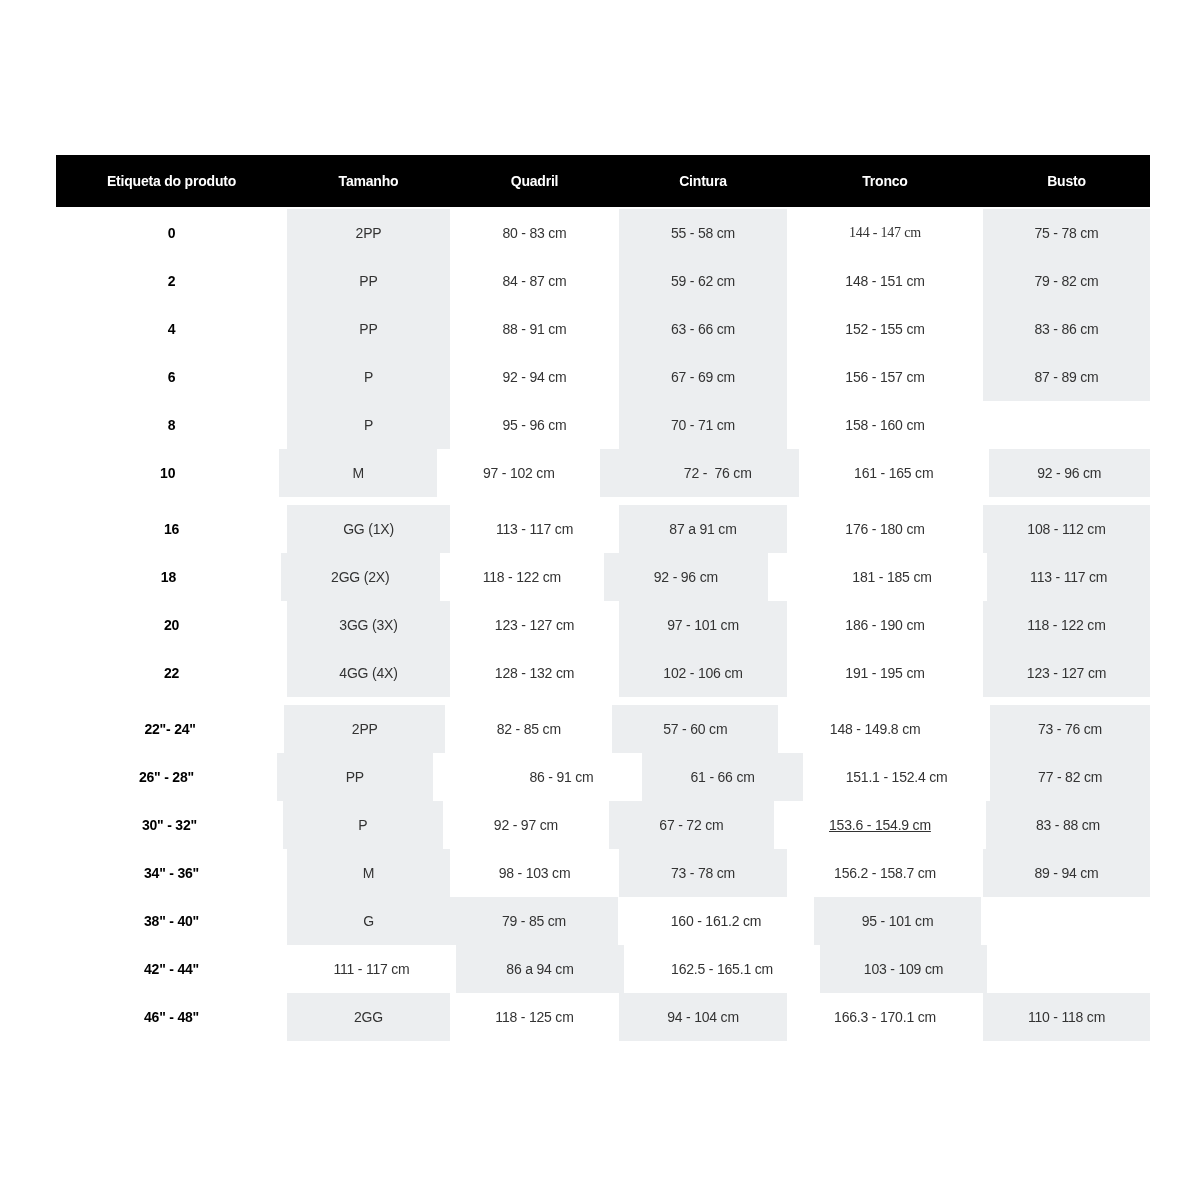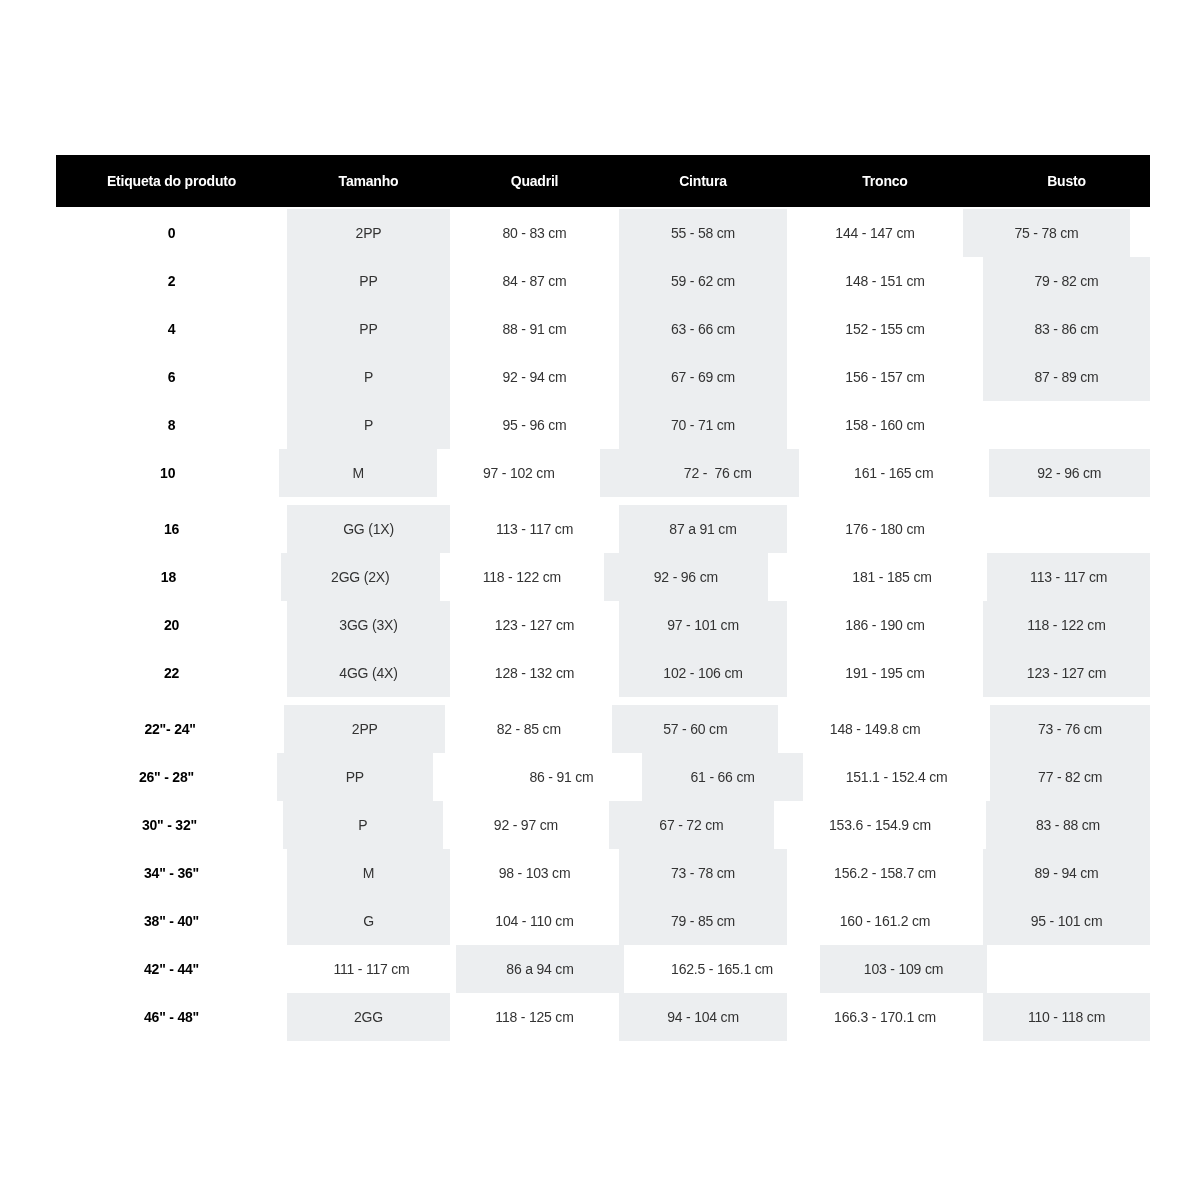--- a/index.html
+++ b/index.html
@@ -81,21 +81,21 @@
         <div class="header-cell" style="width: 196px;">Tronco</div>
         <div class="header-cell" style="width: 167px;">Busto</div>
       </div>
     <div class="sections" id="sections">
         <div class="section">
           <div class="row">
             <div class="cell row-label" style="width: 231px;">0</div>
             <div class="cell shaded" style="width: 163px;">2PP</div>
             <div class="cell" style="width: 169px;">80 - 83 cm</div>
             <div class="cell shaded" style="width: 168px;">55 - 58 cm</div>
-            <div class="cell" style="width: 176px;">144 - 147 cm</div>
+            <div class="cell" style="width: 196px; font-family: Liberation Serif, serif;">144 - 147 cm</div>
             <div class="cell shaded" style="width: 167px;">75 - 78 cm</div>
           </div>
           <div class="row">
             <div class="cell row-label" style="width: 231px;">2</div>
             <div class="cell shaded" style="width: 163px;">PP</div>
             <div class="cell" style="width: 169px;">84 - 87 cm</div>
             <div class="cell shaded" style="width: 168px;">59 - 62 cm</div>
             <div class="cell" style="width: 196px;">148 - 151 cm</div>
             <div class="cell shaded" style="width: 167px;">79 - 82 cm</div>
           </div>
@@ -131,20 +131,21 @@
             <div class="cell shaded" style="width: 167px;">92 - 96 cm</div>
           </div>
         </div>
         <div class="section">
           <div class="row">
             <div class="cell row-label" style="width: 231px;">16</div>
             <div class="cell shaded" style="width: 163px;">GG (1X)</div>
             <div class="cell" style="width: 169px;">113 - 117 cm</div>
             <div class="cell shaded" style="width: 168px;">87 a 91 cm</div>
             <div class="cell" style="width: 196px;">176 - 180 cm</div>
+            <div class="cell shaded" style="width: 167px;">108 - 112 cm</div>
           </div>
           <div class="row">
             <div class="cell row-label" style="width: 231px;">18</div>
             <div class="cell shaded" style="width: 163px;">2GG (2X)</div>
             <div class="cell" style="width: 169px;">118 - 122 cm</div>
             <div class="cell shaded" style="width: 168px;">92 - 96 cm</div>
             <div class="cell" style="width: 196px; padding-left: 29px;">181 - 185 cm</div>
             <div class="cell shaded" style="width: 167px;">113 - 117 cm</div>
           </div>
           <div class="row">
@@ -179,35 +180,34 @@
             <div class="cell" style="width: 169px; padding-left: 48px;">86 - 91 cm</div>
             <div class="cell shaded" style="width: 168px;">61 - 66 cm</div>
             <div class="cell" style="width: 196px;">151.1 - 152.4 cm</div>
             <div class="cell shaded" style="width: 167px;">77 - 82 cm</div>
           </div>
           <div class="row">
             <div class="cell row-label" style="width: 231px;">30" - 32"</div>
             <div class="cell shaded" style="width: 163px;">P</div>
             <div class="cell" style="width: 169px;">92 - 97 cm</div>
             <div class="cell shaded" style="width: 168px;">67 - 72 cm</div>
-            <div class="cell" style="width: 216px;">153.6 - 154.9 cm</div>
+            <div class="cell" style="width: 216px; text-decoration: underline;">153.6 - 154.9 cm</div>
             <div class="cell shaded" style="width: 167px;">83 - 88 cm</div>
           </div>
           <div class="row">
             <div class="cell row-label" style="width: 231px;">34" - 36"</div>
             <div class="cell shaded" style="width: 163px;">M</div>
             <div class="cell" style="width: 169px;">98 - 103 cm</div>
             <div class="cell shaded" style="width: 168px;">73 - 78 cm</div>
             <div class="cell" style="width: 196px;">156.2 - 158.7 cm</div>
             <div class="cell shaded" style="width: 167px;">89 - 94 cm</div>
           </div>
           <div class="row">
             <div class="cell row-label" style="width: 231px;">38" - 40"</div>
             <div class="cell shaded" style="width: 163px;">G</div>
-            <div class="cell" style="width: 169px;">104 - 110 cm</div>
             <div class="cell shaded" style="width: 168px;">79 - 85 cm</div>
             <div class="cell" style="width: 196px;">160 - 161.2 cm</div>
             <div class="cell shaded" style="width: 167px;">95 - 101 cm</div>
           </div>
           <div class="row">
             <div class="cell row-label" style="width: 231px;">42" - 44"</div>
             <div class="cell" style="width: 169px;">111 - 117 cm</div>
             <div class="cell shaded" style="width: 168px;">86 a 94 cm</div>
             <div class="cell" style="width: 196px;">162.5 - 165.1 cm</div>
             <div class="cell shaded" style="width: 167px;">103 - 109 cm</div>

